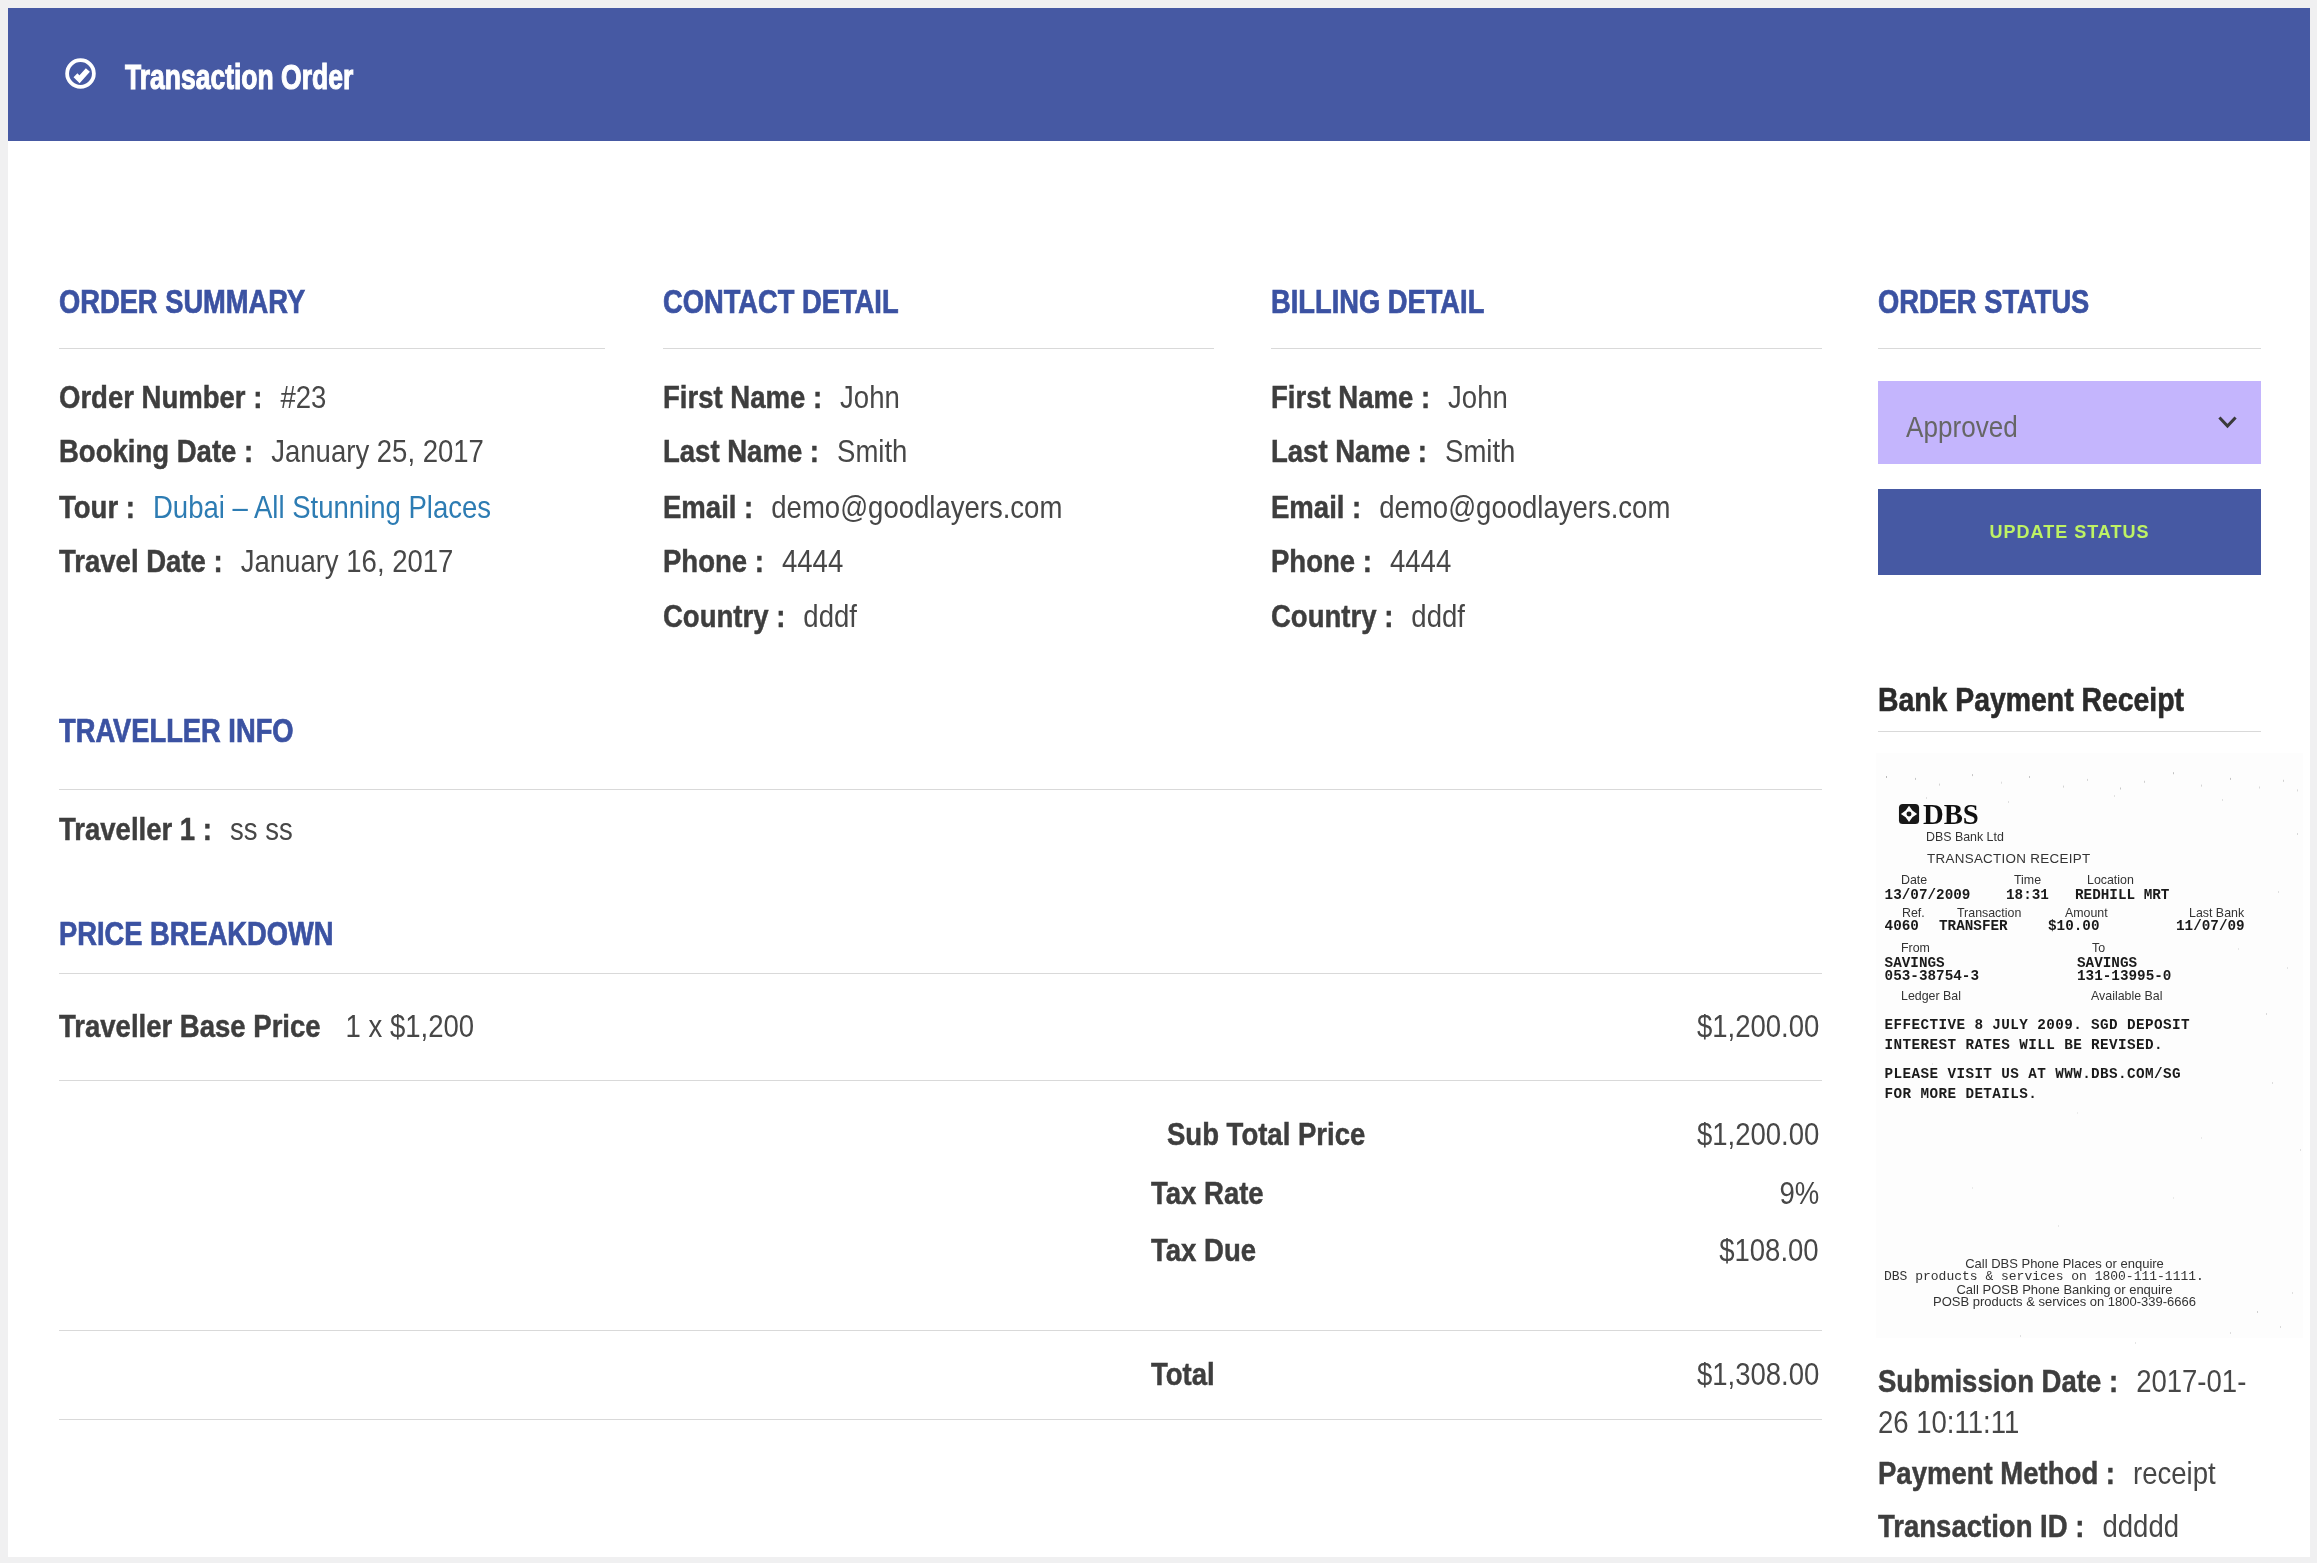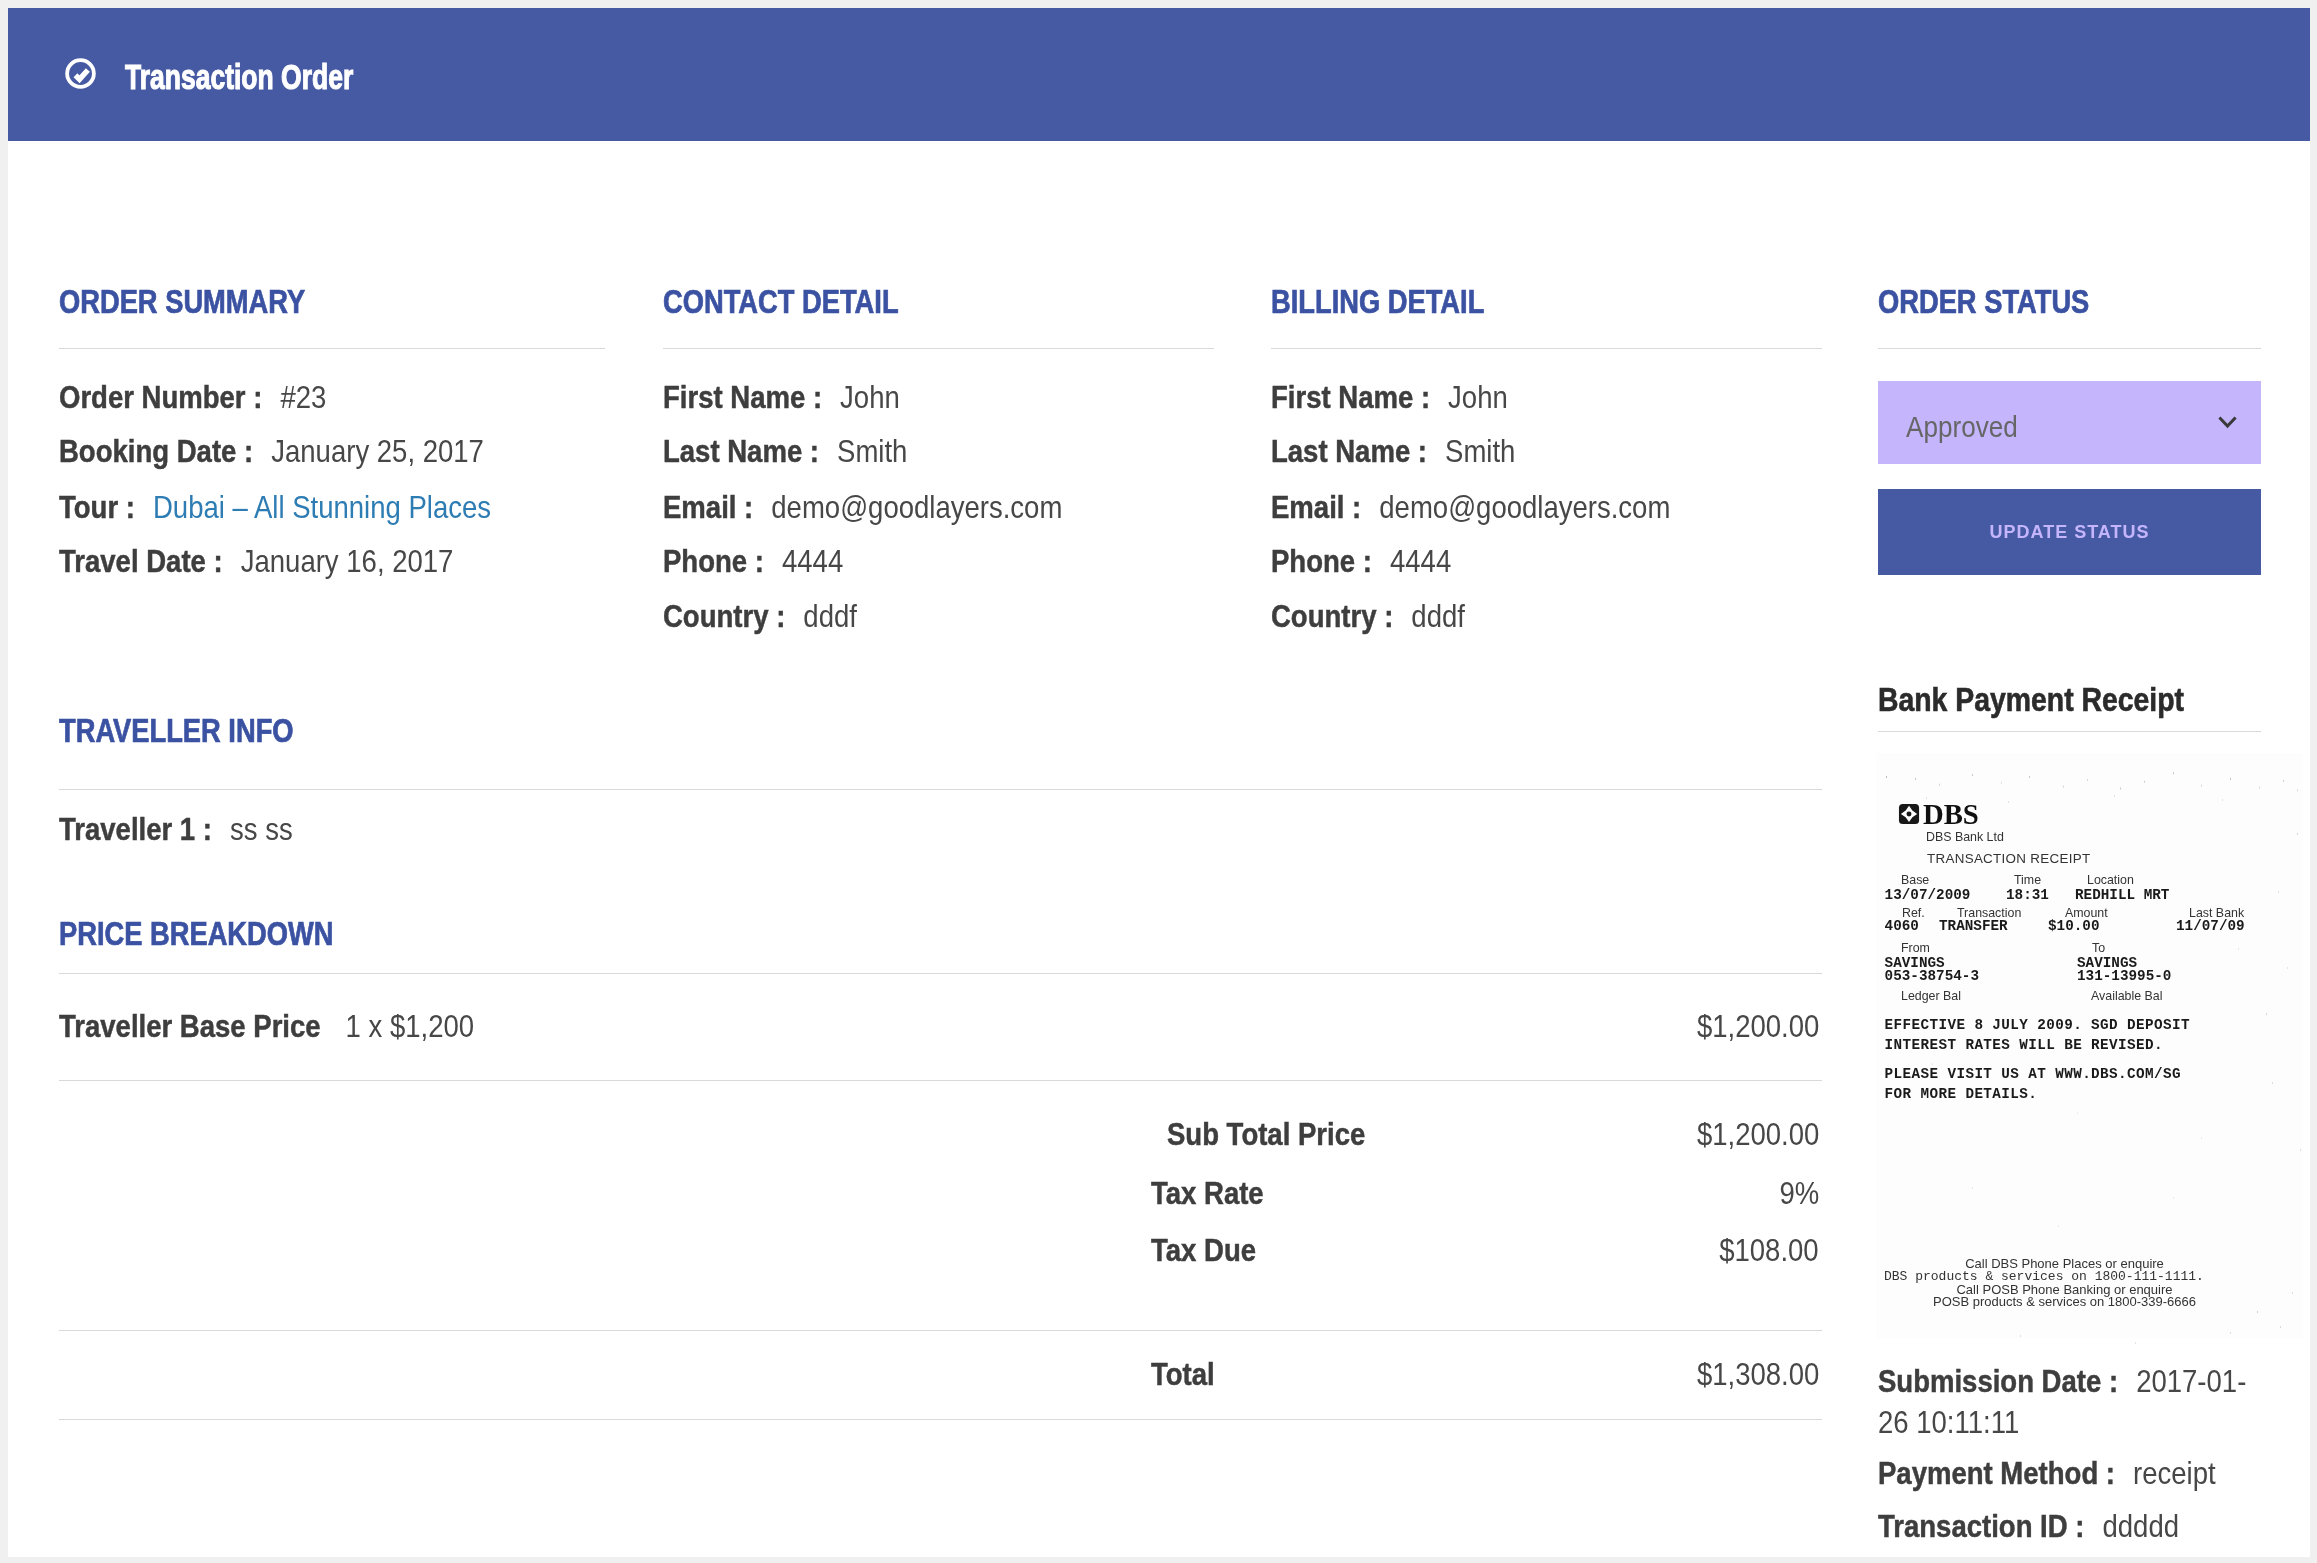--- a/index.html
+++ b/index.html
@@ -14,21 +14,21 @@
   .sech .cx { transform:scaleX(0.84); }
   .div { position:absolute; height:1px; background:#d9d9d9; }
   .row { position:absolute; font-size:32px; line-height:41px; color:#474747; white-space:nowrap; }
   .lab { font-weight:bold; color:#3e3e3e; margin-right:21px; -webkit-text-stroke:0.5px #3e3e3e; }
   .lnk { color:#2d7cb3; }
   .rv { position:absolute; font-size:32px; line-height:41px; color:#474747; text-align:right; }
   
   .sel { position:absolute; left:1878px; top:381px; width:383px; height:83px; background:#c4b5fd; }
   .sel .tx { position:absolute; left:28px; top:27px; font-size:29px; color:#666; line-height:38px; }
   .btn { position:absolute; left:1878px; top:489px; width:383px; height:86px; background:#4659a3; }
-  .btn .tx { position:absolute; width:100%; text-align:center; top:30px; font-size:18px; font-weight:bold; letter-spacing:1px; color:#c4b5fd; line-height:27px; }
+  .btn .tx { position:absolute; width:100%; text-align:center; top:30px; font-size:18px; font-weight:bold; letter-spacing:1px; color:#bef264; line-height:27px; }
   .bph { position:absolute; left:1878px; top:678px; font-size:33px; font-weight:bold; color:#2b2b2b; line-height:44px; -webkit-text-stroke:0.6px #2b2b2b; }
   
   #rc { position:absolute; left:1876px; top:753px; width:427px; height:585px; background:#fdfdfd; font-family:"Liberation Sans",sans-serif; color:#222; }
   #rc .m { font-family:"Liberation Mono",monospace; font-weight:bold; color:#1a1a1a; font-size:14.3px; line-height:15.3px; }
   #rc .s { font-size:12.4px; color:#333; line-height:13.4px; }
   #rc div { position:absolute; white-space:nowrap; }
 </style>
 </head>
 <body>
 <div id="page"></div>
@@ -115,21 +115,21 @@
   </div>
   <svg class="abs" style="left:22px; top:44px;" width="115" height="31" viewBox="0 0 120 32">
     <rect x="1" y="7" width="21" height="21" rx="4" fill="#181818"></rect>
     <path d="M11.5 9 L15 14 L20 17.5 L15 21 L11.5 26 L8 21 L3 17.5 L8 14 Z" fill="#fdfdfd"></path>
     <circle cx="11.5" cy="17.5" r="2.6" fill="#181818"></circle>
     <text x="26" y="28" font-family="Liberation Serif, serif" font-weight="bold" font-size="30" fill="#101010">DBS</text>
   </svg>
   <div class="s" style="left:50px; top:78px;">DBS Bank Ltd</div>
   <div class="s" style="left:51px; top:99px; font-size:13.4px; letter-spacing:0.3px;">TRANSACTION RECEIPT</div>
 
-  <div class="s" style="left:25px;  top:121px;">Base</div>
+  <div class="s" style="left:25px;  top:121px;">Date</div>
   <div class="s" style="left:138px; top:121px;">Time</div>
   <div class="s" style="left:211px; top:121px;">Location</div>
   <div class="m" style="left:8.6px;   top:135px;">13/07/2009</div>
   <div class="m" style="left:130px; top:135px;">18:31</div>
   <div class="m" style="left:199px; top:135px;">REDHILL MRT</div>
 
   <div class="s" style="left:26px;  top:154px;">Ref.</div>
   <div class="s" style="left:81px;  top:154px;">Transaction</div>
   <div class="s" style="left:189px; top:154px;">Amount</div>
   <div class="s" style="left:313px; top:154px;">Last Bank</div>

